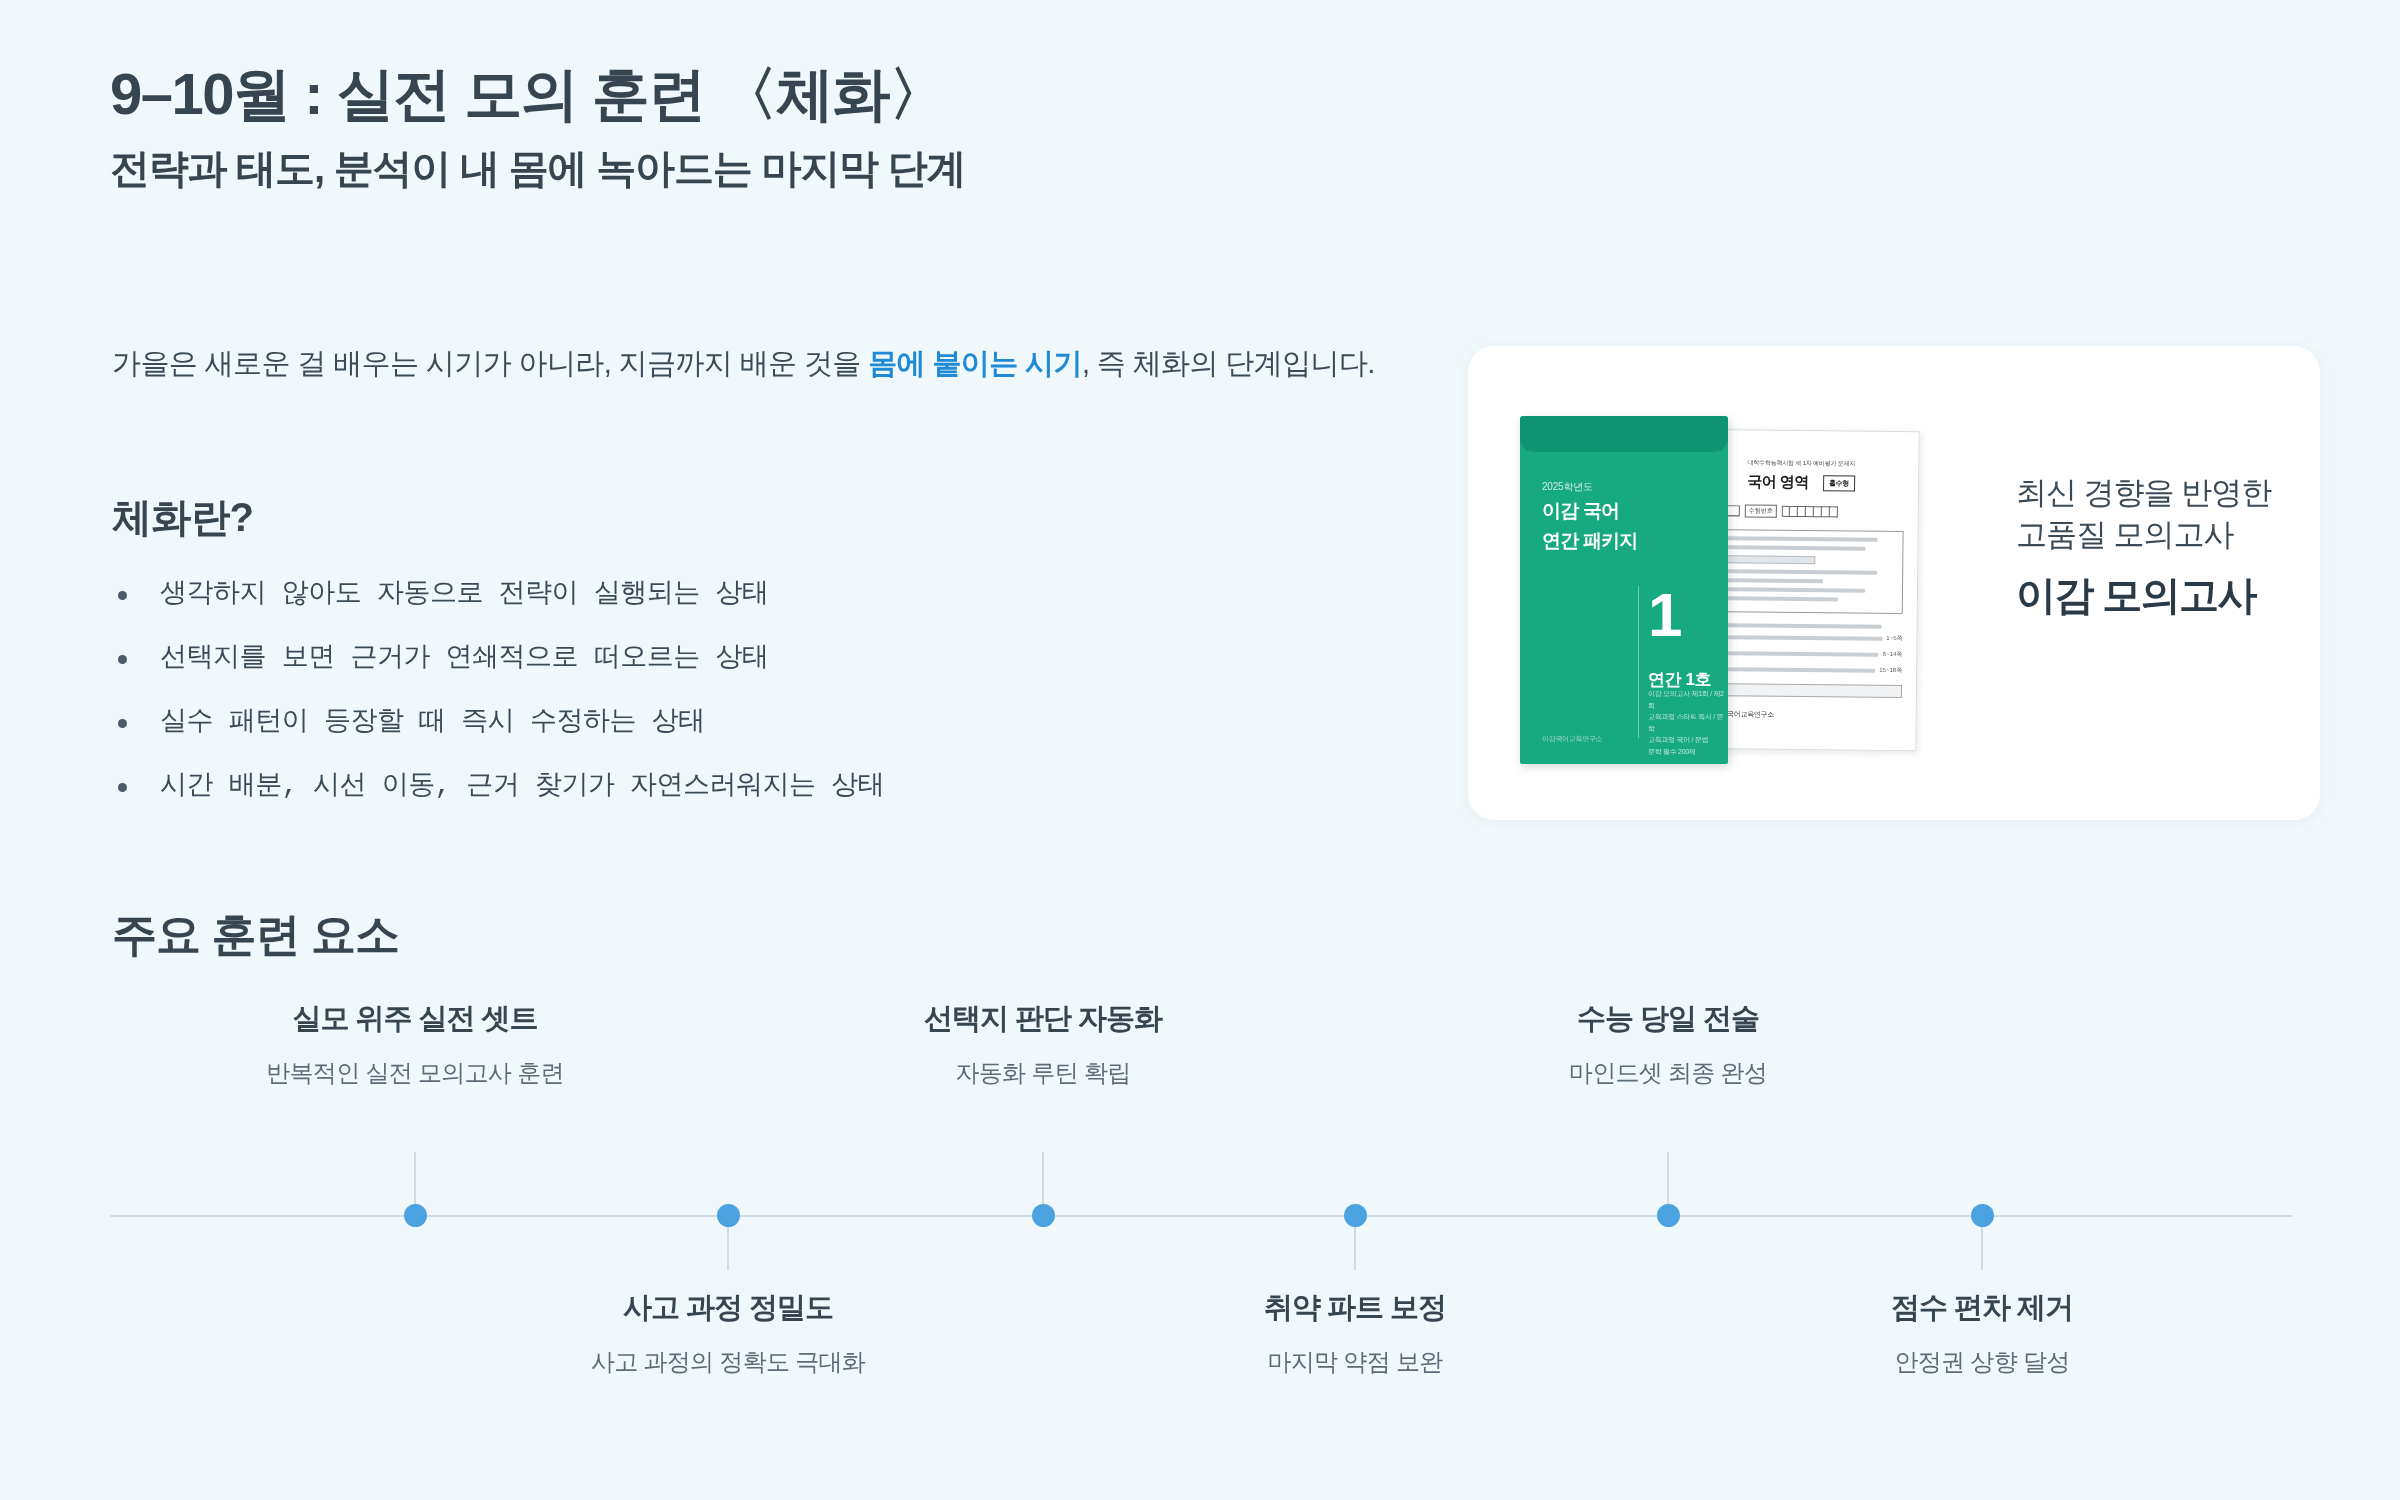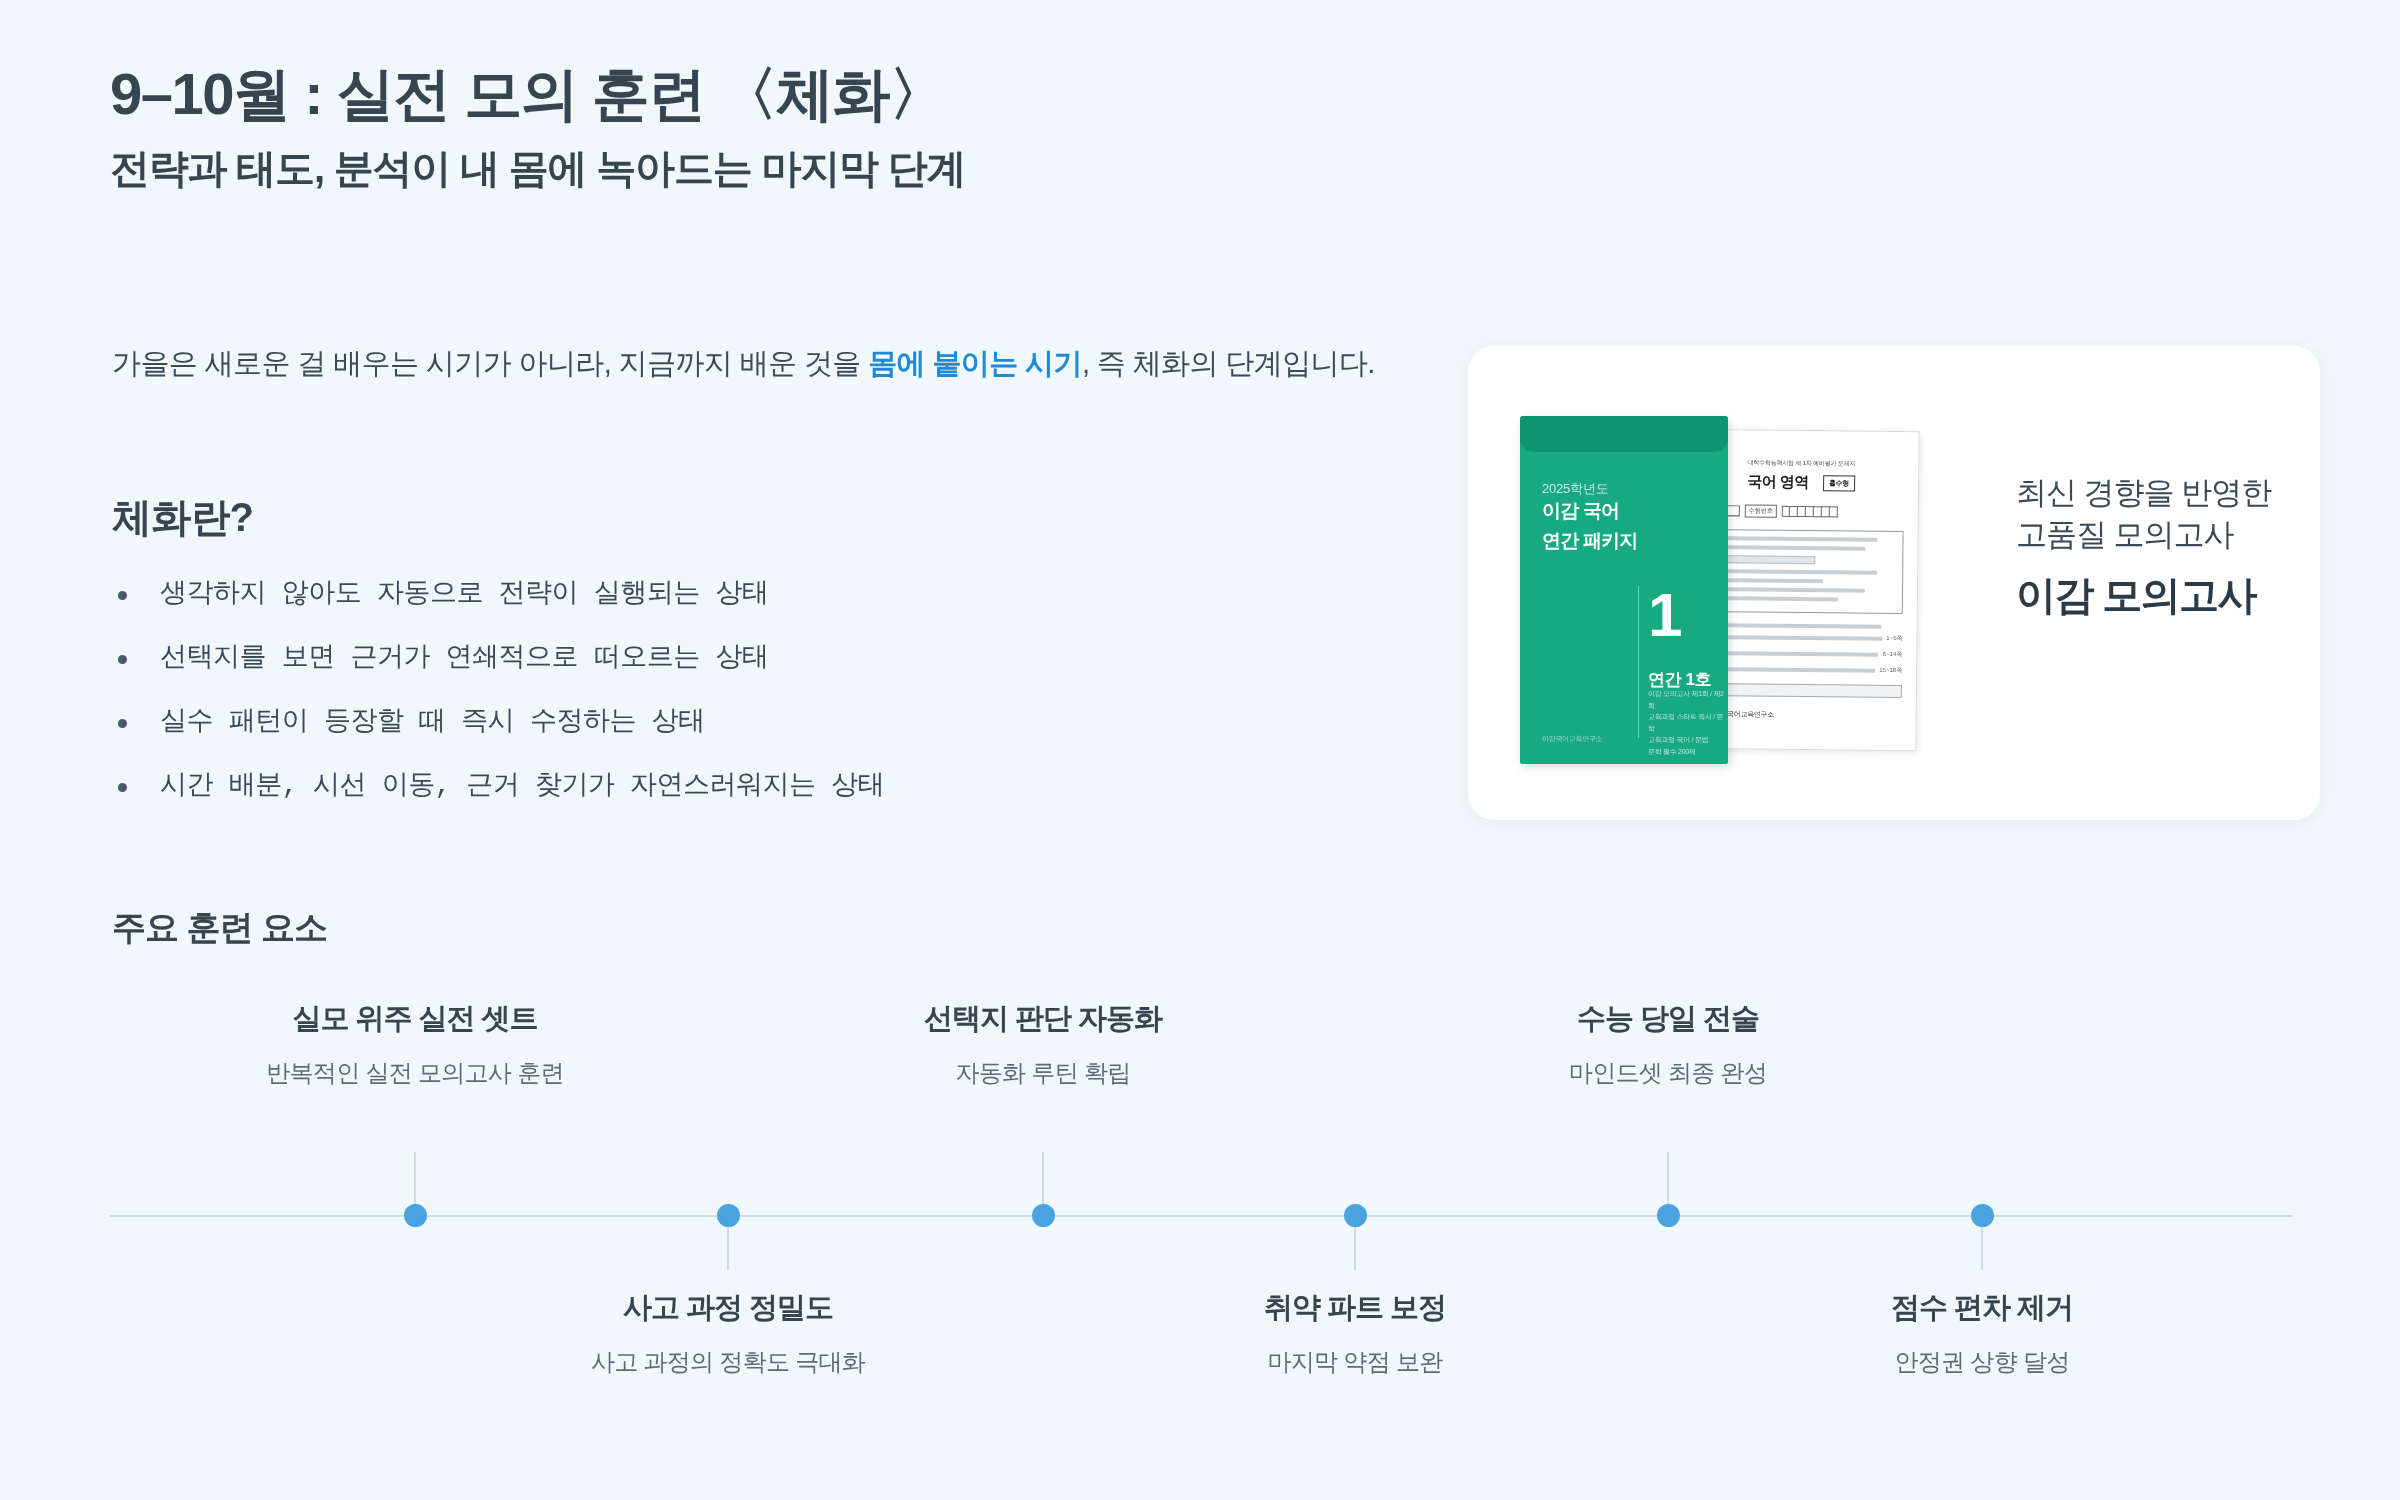--- a/index.html
+++ b/index.html
@@ -92,38 +92,38 @@
   .env {
     position:absolute; left:0; top:0; width:208px; height:348px;
     background:#17a97f; border-radius:3px 3px 2px 2px;
     box-shadow:2px 3px 10px rgba(30,60,50,0.18);
     overflow:hidden;
   }
   .env-flap {
     position:absolute; left:0; top:0; width:208px; height:36px;
     background:#0e9470; border-radius:3px 3px 14px 14px;
   }
-  .env-year { position:absolute; left:22px; top:64px; font-size:13px; color:#cdeee2; letter-spacing:-0.2px; }
+  .env-year { position:absolute; left:22px; top:64px; font-size:10px; color:#cdeee2; letter-spacing:-0.2px; }
   .env-t1 { position:absolute; left:22px; top:82px; font-size:19px; font-weight:700; color:#fff; letter-spacing:-0.8px; }
   .env-t2 { position:absolute; left:22px; top:112px; font-size:19px; font-weight:700; color:#fff; letter-spacing:-0.8px; }
   .env-rule { position:absolute; left:118px; top:170px; width:1px; height:152px; background:rgba(255,255,255,0.42); }
   .env-num { position:absolute; left:128px; top:168px; font-size:62px; font-weight:700; color:#fff; line-height:1; }
   .env-no { position:absolute; left:128px; top:252px; font-size:17px; font-weight:700; color:#fff; letter-spacing:-0.4px; }
   .env-det { position:absolute; left:128px; top:272px; font-size:7px; color:#bfe8d9; line-height:1.65; letter-spacing:-0.3px; }
   .env-org { position:absolute; left:22px; top:318px; font-size:7px; color:#a7dcc9; letter-spacing:-0.3px; }
 
   
   .card-txt { position:absolute; left:540px; top:126px; width:300px;margin-left:8px; }
   .card-l1, .card-l2 { font-size:31px; color:#3b4a57; letter-spacing:-1px; line-height:1.36; }
   .card-brand { font-size:40px; font-weight:700; color:#2b3a47; letter-spacing:-1.6px; margin-top:12px; }
 
   
   .tl-head {
     position:absolute; left:112px; top:905px;
-    font-size:34px; font-weight:700; color:#36454f; letter-spacing:-1px;
+    font-size:45px; font-weight:700; color:#36454f; letter-spacing:-1px;
   }
   .tl { position:absolute; left:0; top:1000px; width:2400px; height:460px; }
   .tl-line { position:absolute; left:110px; top:215px; width:2182px; height:2px; background:#cfdce4; }
   .tl-node { position:absolute; top:0; width:0; height:0; }
   .tl-dot {
     position:absolute; width:23px; height:23px; border-radius:50%;
     background:#4aa3e0; left:-11.5px; top:204px;
   }
   .tl-stem { position:absolute; width:2px; background:#cfdce4; left:-1px; }
   .tl-stem.up { top:152px; height:56px; }

